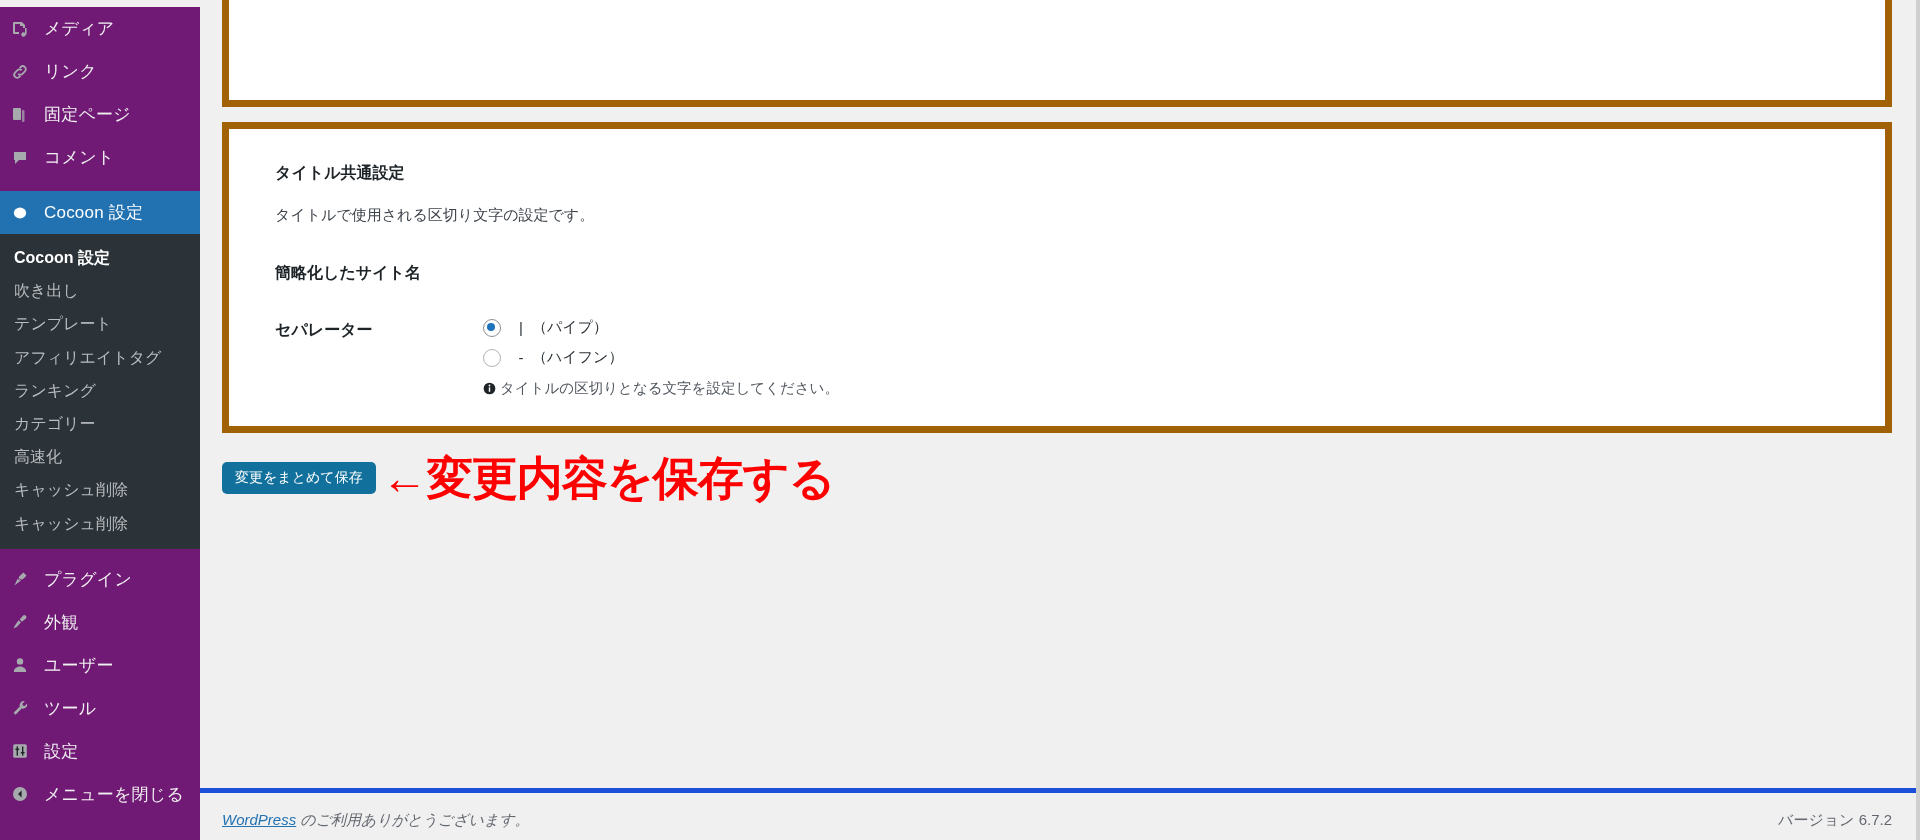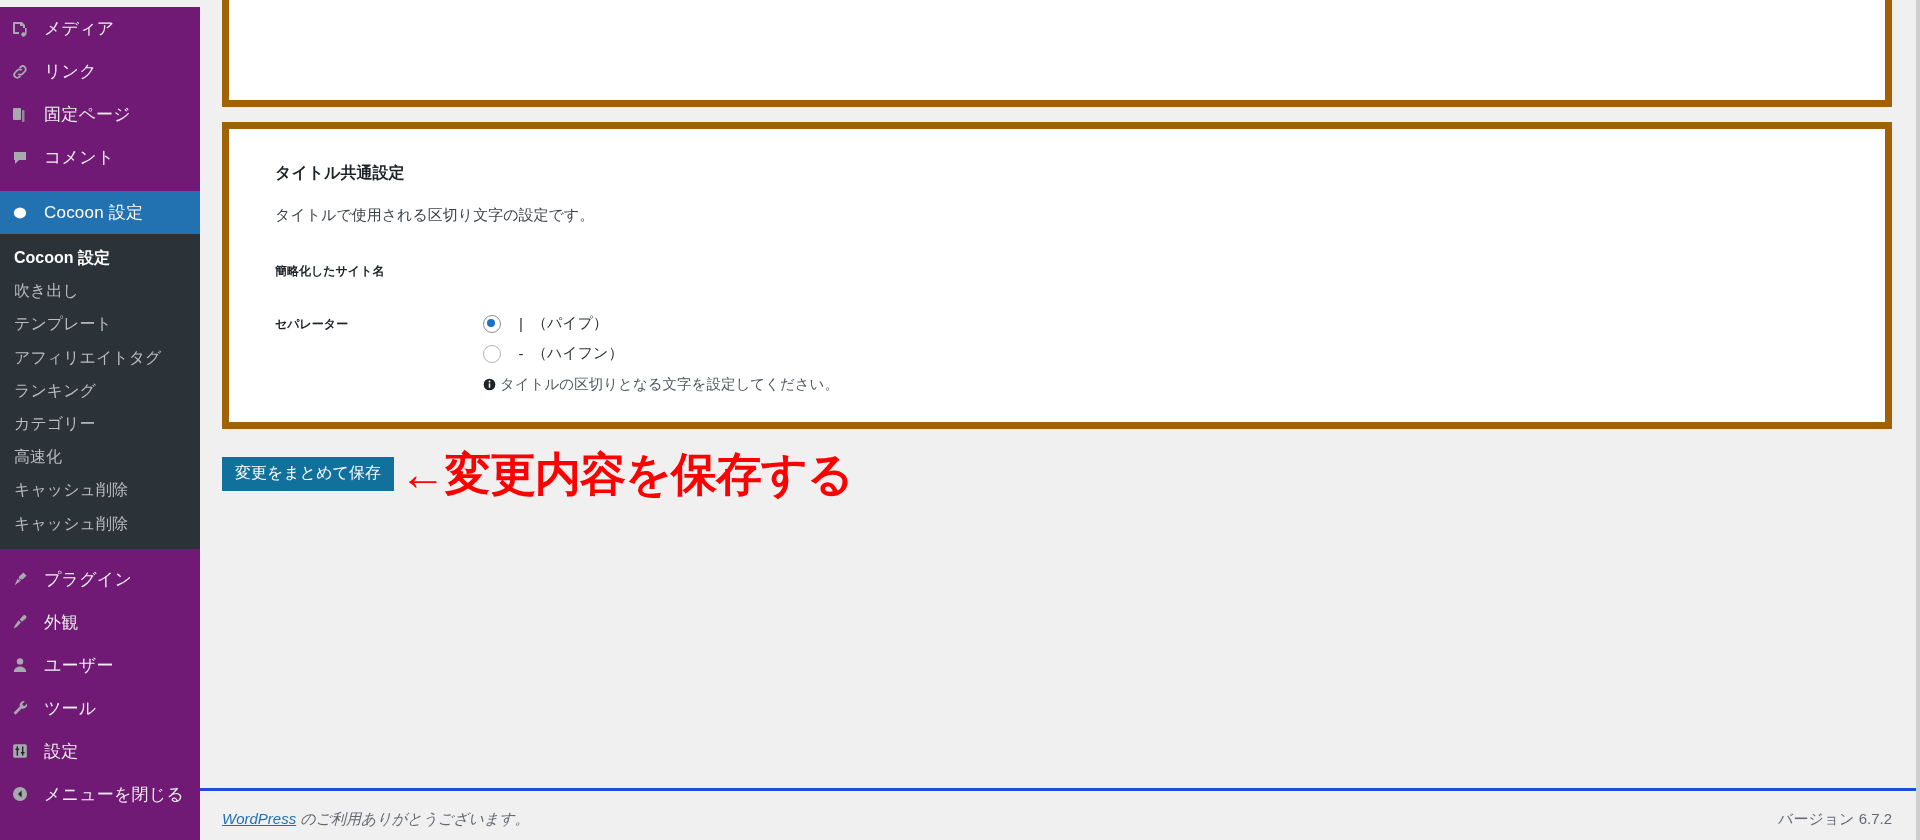--- a/index.html
+++ b/index.html
@@ -134,21 +134,21 @@
   }
 
   .field-row {
     display: flex;
     margin-top: 30px;
   }
   .field-row .field-label {
     width: 230px;
     flex: 0 0 230px;
     font-weight: bold;
-    font-size: 12px;
+    font-size: 16px;
     color: #1d2327;
     padding-left: 22px;
     box-sizing: border-box;
     padding-top: 2px;
   }
   .field-row .field-body {
     flex: 1 1 auto;
     min-width: 0;
   }
 
@@ -225,23 +225,23 @@
   .save-area {
     display: flex;
     align-items: center;
     margin-top: 22px;
     padding-left: 0;
   }
   .save-button {
     background: #12719c;
     color: #fff;
     border: none;
-    border-radius: 0;
+    border-radius: 5px;
     padding: 9px 13px;
-    font-size: 16px;
+    font-size: 14px;
     font-family: Liberation Mono, monospace;
     line-height: 1;
     cursor: pointer;
     white-space: nowrap;
   }
   .annotation {
     color: #fe0000;
     font-size: 46px;
     font-weight: bold;
     line-height: 1;
@@ -250,21 +250,21 @@
     letter-spacing: -1px;
   }
 
   
   .footer {
     position: absolute;
     left: 0;
     right: 0;
     bottom: 0;
     height: 52px;
-    border-top: 3px solid #1d4ed8;
+    border-top: 5px solid #1d4ed8;
     display: flex;
     align-items: center;
     justify-content: space-between;
     padding: 8px 28px 0 22px;
     box-sizing: border-box;
     font-size: 15px;
     font-style: italic;
     color: #646970;
   }
   .footer a {

